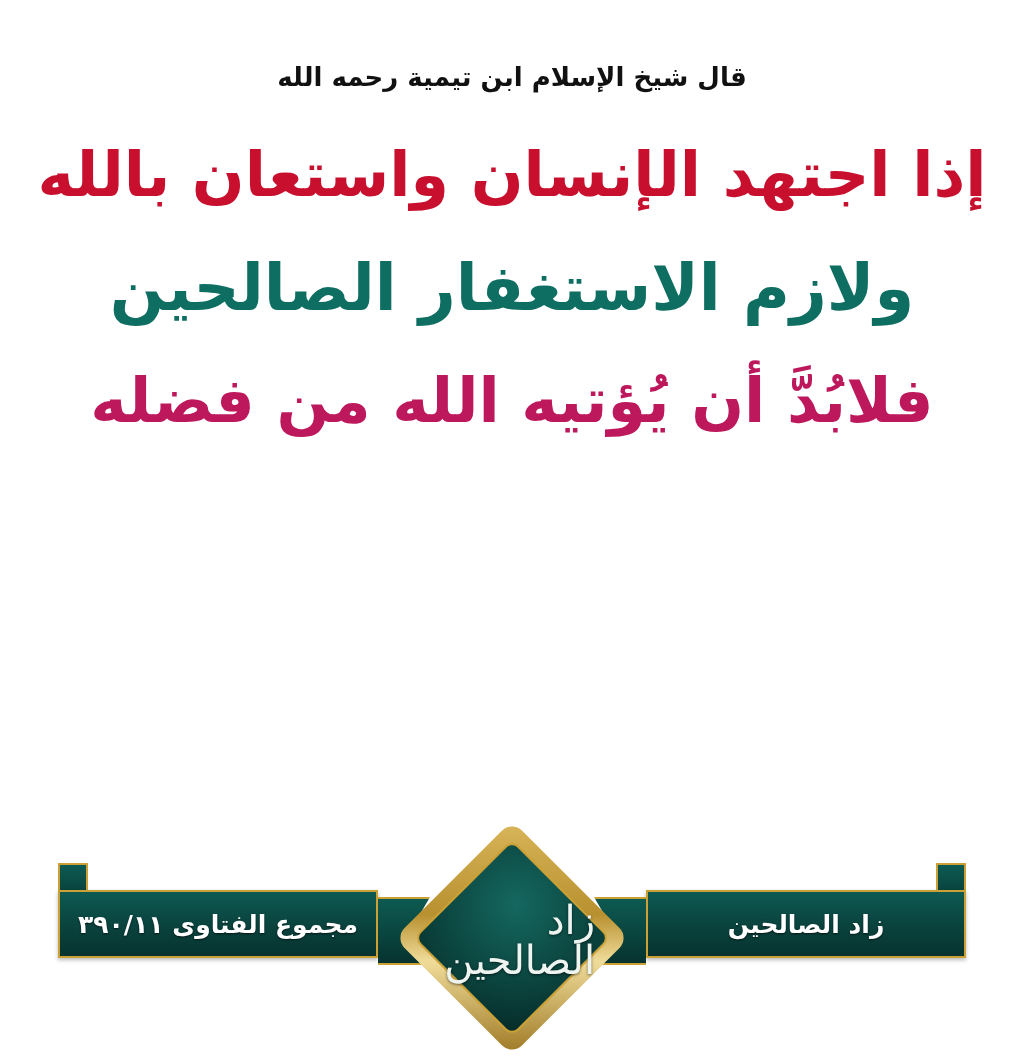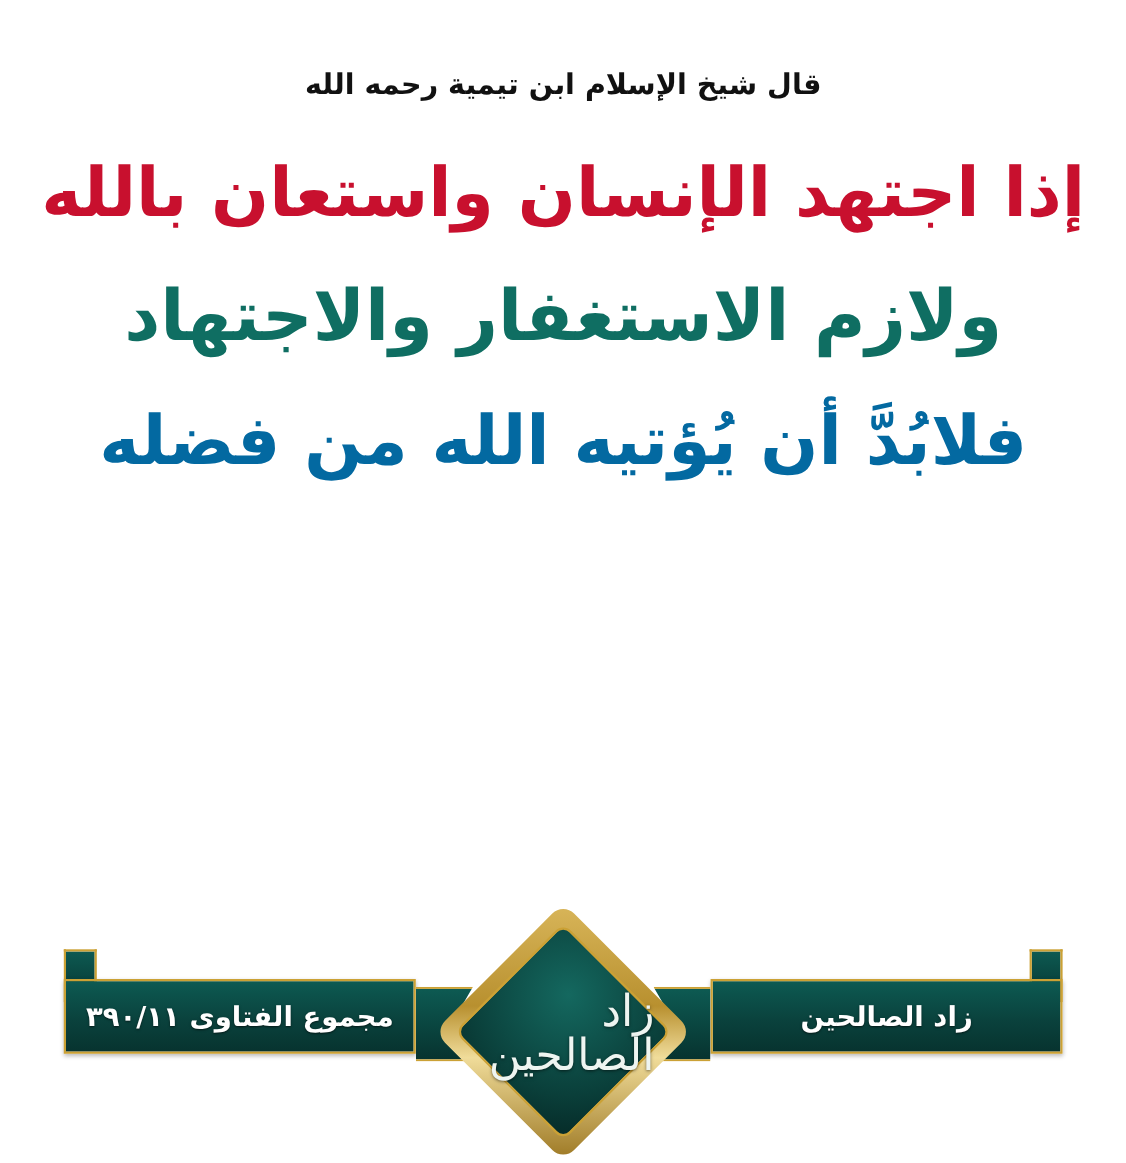--- a/index.html
+++ b/index.html
@@ -191,22 +191,22 @@
 </style>
 </head>
 <body>
 
 <div class="card">
 
   <div class="attribution">قال شيخ الإسلام ابن تيمية رحمه الله</div>
 
   <div class="quote">
     <div class="line line-1" style="color: rgb(200, 16, 46);">إذا اجتهد الإنسان واستعان بالله</div>
-    <div class="line line-2" style="color: rgb(15, 110, 98);">ولازم الاستغفار والاجتهاد</div>
-    <div class="line line-3" style="color: #0369a1;">فلابُدَّ أن يُؤتيه الله من فضله</div>
+    <div class="line line-2" style="color: rgb(15, 110, 98);">ولازم الاستغفار الصالحين</div>
+    <div class="line line-3" style="color: #be185d;">فلابُدَّ أن يُؤتيه الله من فضله</div>
   </div>
 
   <div class="ribbon-area">
 
     <div class="glow"></div>
 
     <div class="tail tail-r"></div>
     <div class="tail tail-l"></div>
 
     <div class="banner banner-right">

